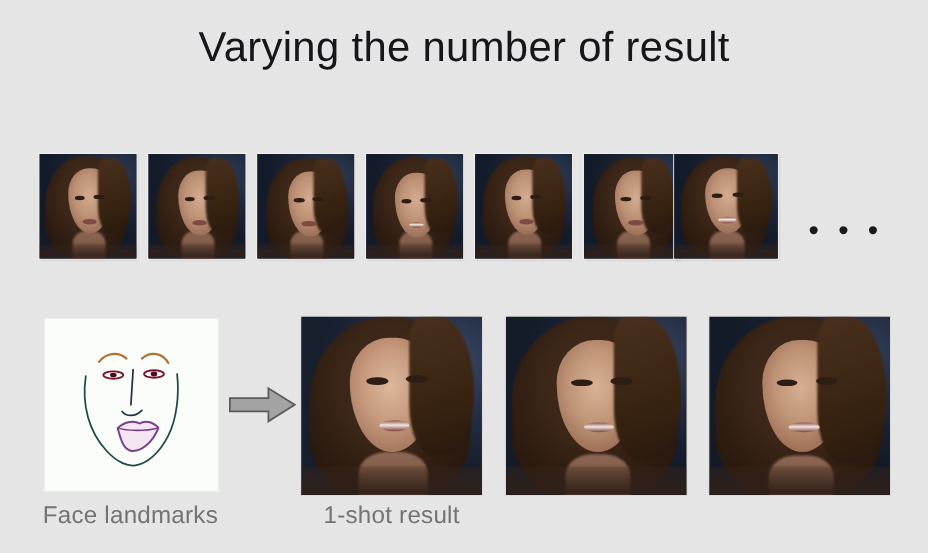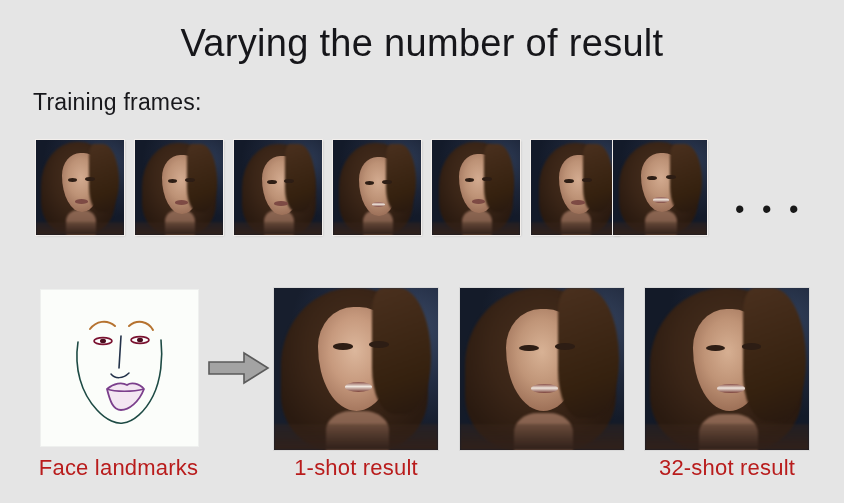--- a/index.html
+++ b/index.html
@@ -94,21 +94,21 @@
     width: 164px;
     height: 162px;
     overflow: hidden;
     background: #241a14;
     box-shadow: 0 0 0 1px #d9d9d9;
   }
   .caption {
     position: absolute;
     top: 455px;
     font-size: 22px;
-    color: #b91c1c;
+    color: #737373;
     text-align: center;
     letter-spacing: 0.2px;
     white-space: nowrap;
   }
 
   
   .portrait {
     position: absolute;
     left: 0; top: 0;
     width: 100%;
@@ -202,21 +202,20 @@
   
   .landmark-svg { display: block; width: 100%; height: 100%; }
 </style>
 </head>
 <body>
 
 <div class="slide">
 
   <div class="slide-title">Varying the number of result</div>
 
-  <div class="section-label">Training frames:</div>
 
   <div class="frames-strip">
 
     <div class="frame-thumb" style="left:0px;">
       <div class="portrait">
         <div class="bg-studio"></div>
         <div class="hair-back" style="left:6%;top:2%;"></div>
         <div class="neck"></div>
         <div class="face" style="left:30%;top:14%;"></div>
         <div class="hair-front-l" style="left:12%;"></div>
@@ -383,15 +382,14 @@
       <div class="neck" style="left:33%;top:78%;width:36%;"></div>
       <div class="face" style="left:29%;top:13%;width:45%;height:63%;background:radial-gradient(ellipse 60% 58% at 48% 42%, #d6af92 0%, #bf9376 55%, #9d7057 100%);"></div>
       <div class="hair-front-l" style="left:6%;top:0%;width:38%;height:74%;"></div>
       <div class="hair-front-r" style="right:2%;top:0%;width:38%;height:82%;"></div>
       <div class="eye" style="left:37%;top:35%;width:12%;height:4%;"></div>
       <div class="eye" style="left:59%;top:34%;width:12%;height:4%;"></div>
       <div class="mouth open" style="left:44%;top:59%;width:17%;height:6%;"></div>
       <div class="shoulder" style="height:16%;"></div>
     </div>
   </div>
-  <div class="caption" style="left:645px;width:164px;">32-shot result</div>
 
 </div>
 
 </body></html>

